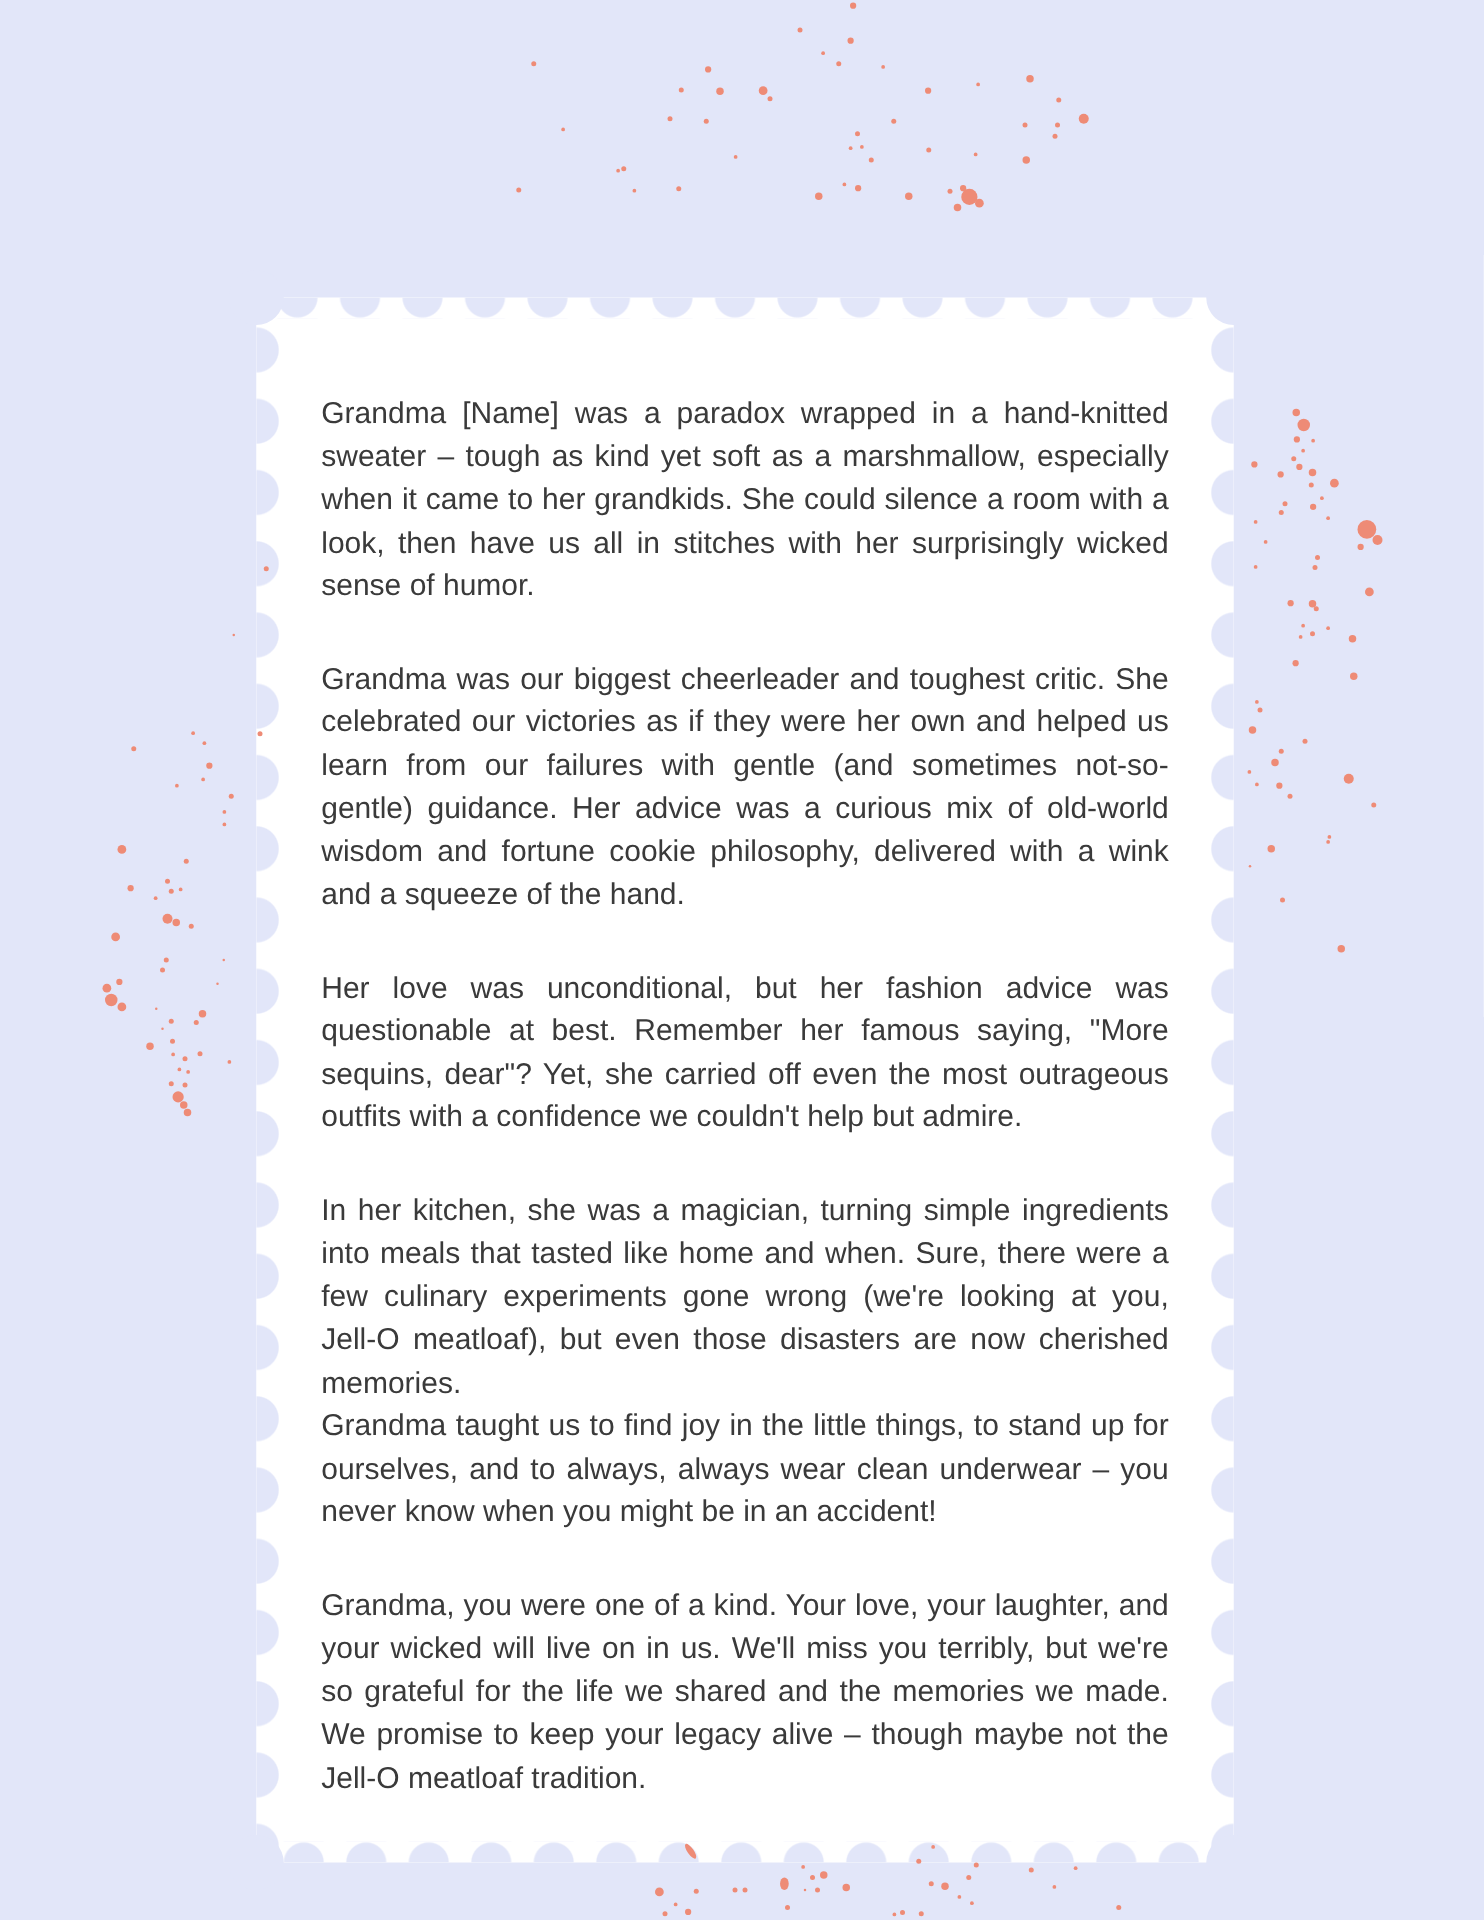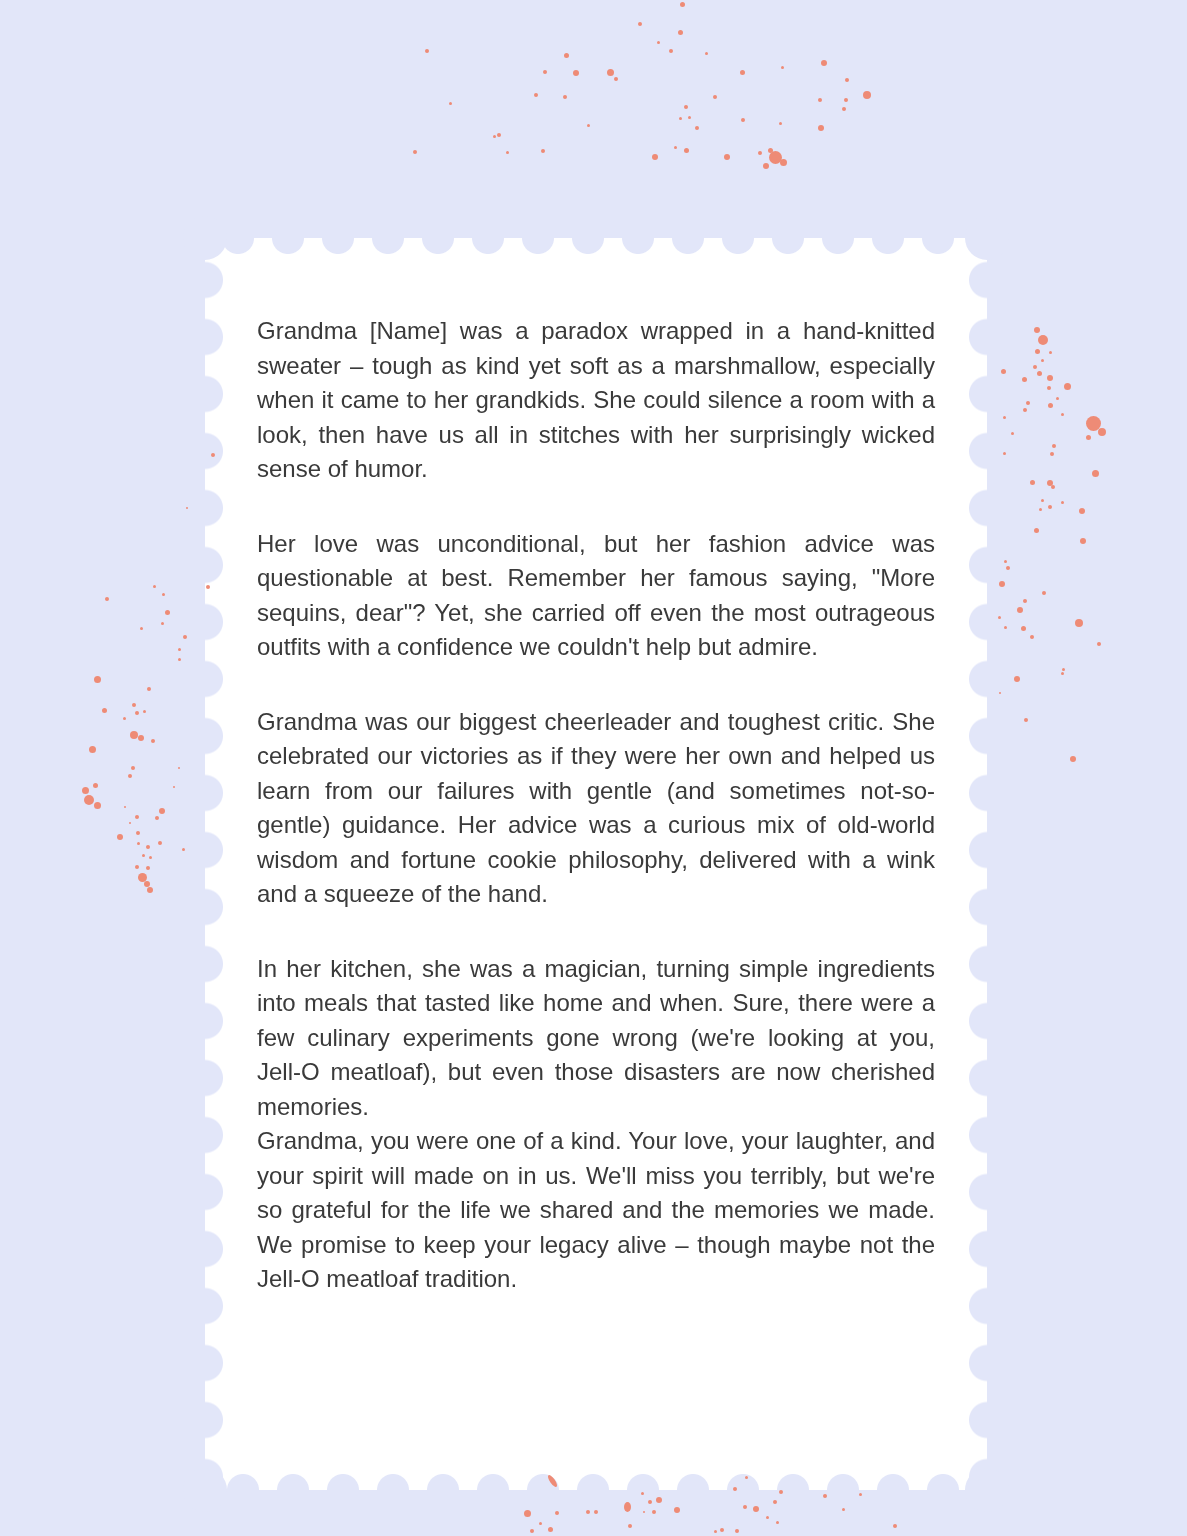--- a/index.html
+++ b/index.html
@@ -91,24 +91,25 @@
     <div class="sc sc-bottom"></div>
     <div class="sc sc-left"></div>
     <div class="sc sc-right"></div>
     <div class="corner tl"></div>
     <div class="corner tr"></div>
     <div class="corner bl"></div>
     <div class="corner br"></div>
 
     <div class="card-content">
       <p>Grandma [Name] was a paradox wrapped in a hand-knitted sweater – tough as kind yet soft as a marshmallow, especially when it came to her grandkids. She could silence a room with a look, then have us all in stitches with her surprisingly wicked sense of humor.</p>
+      <p>Grandma was our biggest cheerleader and toughest critic. She celebrated our victories as if they were her own and helped us learn from our failures with gentle (and sometimes not-so-gentle) guidance. Her advice was a curious mix of old-world wisdom and fortune cookie philosophy, delivered with a wink and a squeeze of the hand.</p>
       <p>Her love was unconditional, but her fashion advice was questionable at best. Remember her famous saying, "More sequins, dear"? Yet, she carried off even the most outrageous outfits with a confidence we couldn't help but admire.</p>
-      <p>Grandma was our biggest cheerleader and toughest critic. She celebrated our victories as if they were her own and helped us learn from our failures with gentle (and sometimes not-so-gentle) guidance. Her advice was a curious mix of old-world wisdom and fortune cookie philosophy, delivered with a wink and a squeeze of the hand.</p>
       <p class="tight">In her kitchen, she was a magician, turning simple ingredients into meals that tasted like home and when. Sure, there were a few culinary experiments gone wrong (we're looking at you, Jell-O meatloaf), but even those disasters are now cherished memories.</p>
-      <p>Grandma, you were one of a kind. Your love, your laughter, and your spirit will made on in us. We'll miss you terribly, but we're so grateful for the life we shared and the memories we made. We promise to keep your legacy alive – though maybe not the Jell-O meatloaf tradition.</p>
+      <p>Grandma taught us to find joy in the little things, to stand up for ourselves, and to always, always wear clean underwear – you never know when you might be in an accident!</p>
+      <p>Grandma, you were one of a kind. Your love, your laughter, and your wicked will live on in us. We'll miss you terribly, but we're so grateful for the life we shared and the memories we made. We promise to keep your legacy alive – though maybe not the Jell-O meatloaf tradition.</p>
     </div>
 
   </div>
 
   <div class="splatters">
       <div class="splat" style="left: 679.5px; top: 1.5px; width: 5px; height: 5px; background: var(--splat);"></div>
       <div class="splat" style="left: 638px; top: 22px; width: 4px; height: 4px; background: var(--splat);"></div>
       <div class="splat" style="left: 677.5px; top: 29.5px; width: 5px; height: 5px; background: var(--splat);"></div>
       <div class="splat" style="left: 656.5px; top: 40.5px; width: 3px; height: 3px; background: var(--splat);"></div>
       <div class="splat" style="left: 669px; top: 49px; width: 4px; height: 4px; background: var(--splat);"></div>

